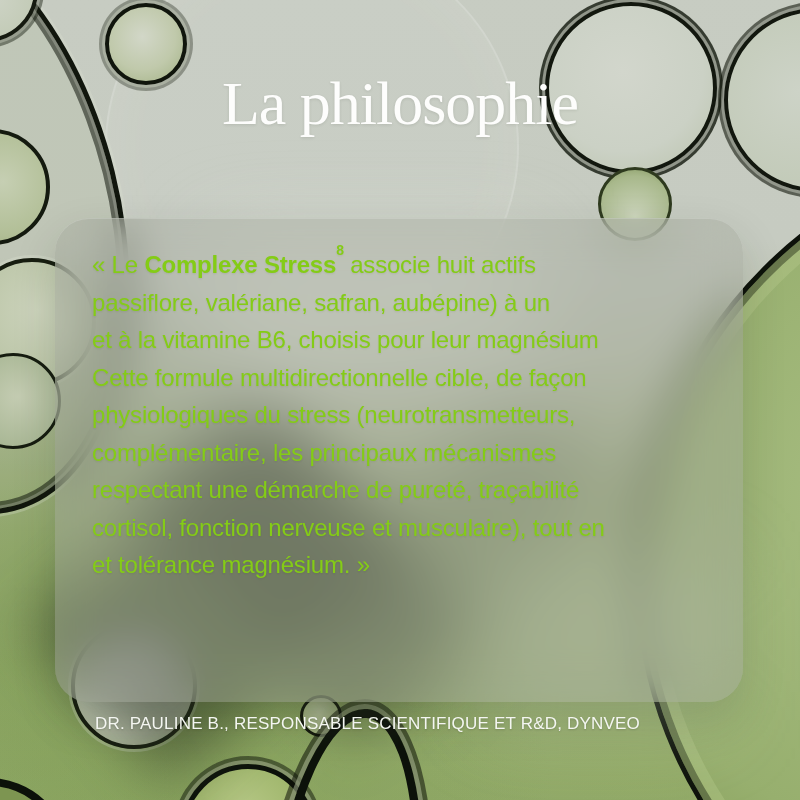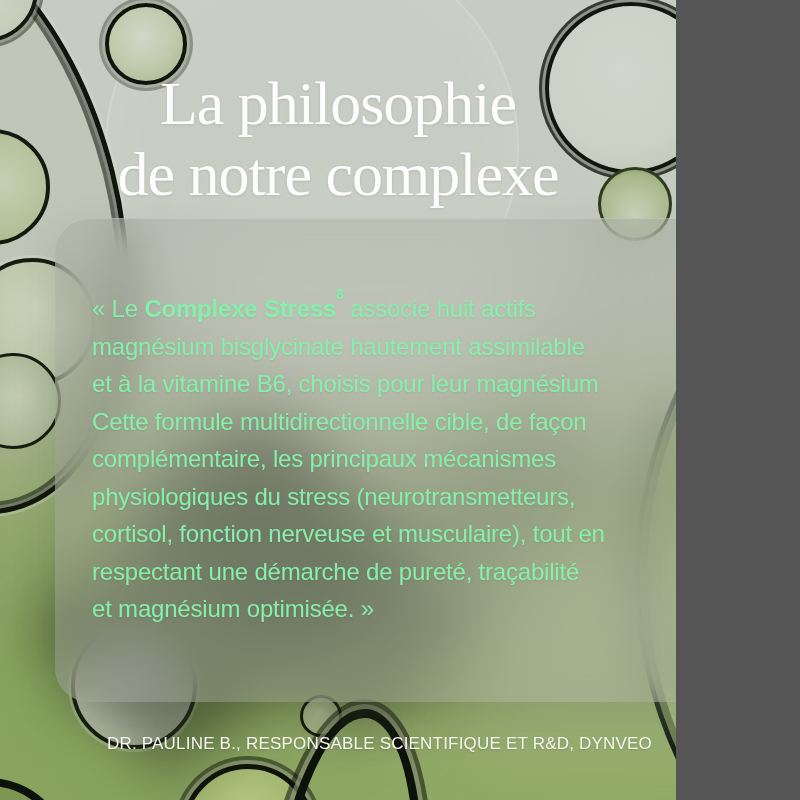--- a/index.html
+++ b/index.html
@@ -1,17 +1,17 @@
 <!DOCTYPE html>
 <html><head>
 <meta charset="utf-8">
 <style>
   html,body{margin:0;padding:0;background:#555;}
   .stage{
-    position:relative;width:676px;height:800px;overflow:hidden;
+    position:relative;width:800px;height:800px;overflow:hidden;
     font-family:"Liberation Sans",sans-serif;
   }
   
   .bg{
     position:absolute;inset:0;
     background:linear-gradient(178deg,
       #c7ccc2 0%, #c6cbc1 32%, #bcc3ad 48%,
       #a4b383 64%, #94aa6c 80%, #90a867 100%);
   }
   .tint{
@@ -105,31 +105,30 @@
   
   .card{
     position:absolute;left:55px;top:218px;width:688px;height:484px;z-index:5;
     box-sizing:border-box;border-radius:34px;
     padding:28px 24px 0 37px;
     background:rgba(163,168,154,.42);
     -webkit-backdrop-filter:blur(22px) saturate(.95);
     backdrop-filter:blur(22px) saturate(.95);
     box-shadow:0 18px 44px rgba(30,40,20,.15), inset 0 1px 0 rgba(255,255,255,.18);
   }
-  .quote{color:#86efac;font-size:24px;line-height:37.5px;letter-spacing:-.2px;
-    text-shadow:0 1px 2px rgba(35,45,25,.10);margin-top:44px;}
+  .quote{color:#84cc16;font-size:24px;line-height:37.5px;letter-spacing:-.2px;
+    text-shadow:0 1px 2px rgba(35,45,25,.10);}
   .qline{white-space:nowrap;}
   .quote .b{font-weight:700;}
   .quote sup{font-weight:700;font-size:14px;line-height:0;position:relative;top:-9px;}
   
   .attr{
-    position:absolute;left:107px;top:713px;z-index:6;
+    position:absolute;left:95px;top:713px;z-index:6;
     color:#f4f6f1;font-size:17px;line-height:21px;letter-spacing:.2px;
     text-shadow:0 1px 2px rgba(30,40,20,.18);
-    margin-top:20px;
   }
 </style>
 </head>
 <body>
 
 <div class="stage">
 
   <div class="bg">
     <div class="tint"></div>
     <div class="bub ghost"></div>
@@ -150,32 +149,31 @@
     <div class="bub b15"></div>
     <div class="sm s1"></div>
     <div class="sm s2"></div>
     <div class="sm s3"></div>
     <div class="sm s4"></div>
     <div class="sm s5"></div>
   </div>
 
   <h1 class="title">
     <div>La philosophie</div>
-    <div>de notre complexe</div>
   </h1>
 
   <div class="card">
     <div class="quote" id="quote">
         <div class="qline"><span>« Le </span><span class="b">Complexe Stress</span><sup class="b">8</sup><span> associe huit actifs</span></div>
-        <div class="qline"><span>magnésium bisglycinate hautement assimilable</span></div>
+        <div class="qline"><span>passiflore, valériane, safran, aubépine) à un</span></div>
         <div class="qline"><span>et à la vitamine B6, choisis pour leur magnésium</span></div>
         <div class="qline"><span>Cette formule multidirectionnelle cible, de façon</span></div>
+        <div class="qline"><span>physiologiques du stress (neurotransmetteurs,</span></div>
         <div class="qline"><span>complémentaire, les principaux mécanismes</span></div>
-        <div class="qline"><span>physiologiques du stress (neurotransmetteurs,</span></div>
+        <div class="qline"><span>respectant une démarche de pureté, traçabilité</span></div>
         <div class="qline"><span>cortisol, fonction nerveuse et musculaire), tout en</span></div>
-        <div class="qline"><span>respectant une démarche de pureté, traçabilité</span></div>
-        <div class="qline"><span>et magnésium optimisée. »</span></div>
+        <div class="qline"><span>et tolérance magnésium. »</span></div>
       </div>
   </div>
 
   <div class="attr">DR. PAULINE B., RESPONSABLE SCIENTIFIQUE ET R&amp;D, DYNVEO</div>
 
 </div>
 
 </body></html>

